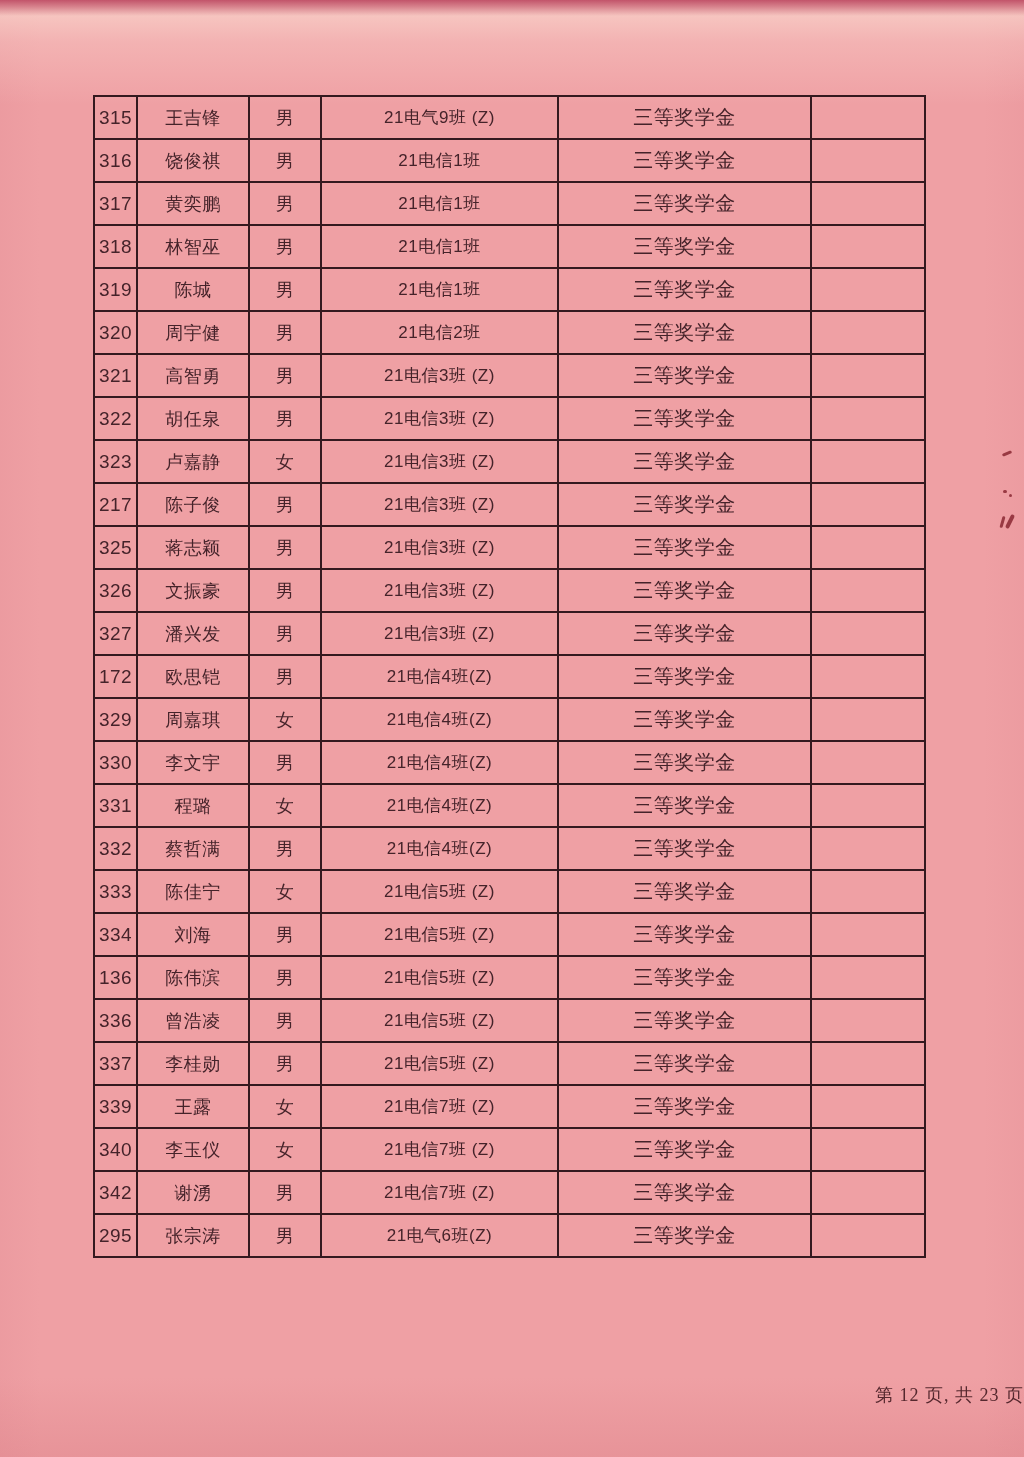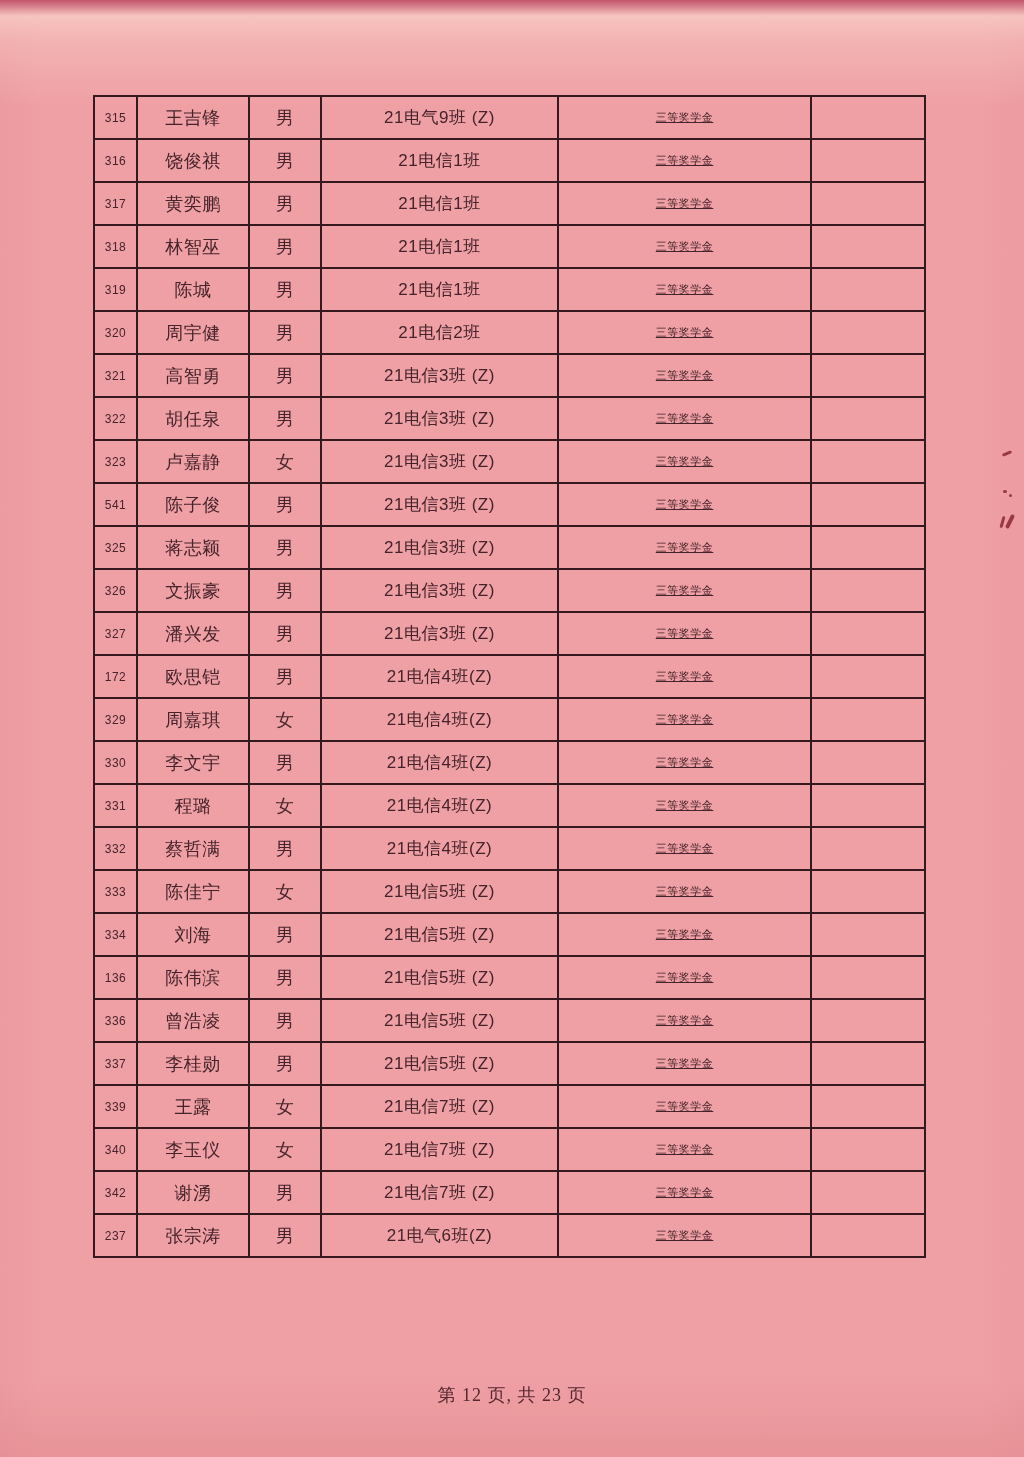--- a/index.html
+++ b/index.html
@@ -32,30 +32,30 @@
     padding: 0;
     box-sizing: border-box;
     text-align: center;
     vertical-align: middle;
     color: #45232a;
     font-weight: 500;
     letter-spacing: 0.5px;
     white-space: nowrap;
     overflow: hidden;
   }
-  td.c-no    { font-size: 12px; letter-spacing: 0; }
+  td.c-no    { font-size: 19px; letter-spacing: 0; }
   td.c-name  { font-size: 18px; }
   td.c-gender{ font-size: 18px; }
   td.c-class { font-size: 17px; border-radius: 12px; }
-  td.c-award { font-size: 11px; text-decoration: underline; }
+  td.c-award { font-size: 20px; }
   .footer {
     position: absolute;
     left: 0; top: 1383px;
     width: 1024px;
-    text-align: center;
+    text-align: right;
     font-family: "Liberation Serif", "DejaVu Serif", serif;
     font-size: 18px;
     color: #55282e;
     letter-spacing: 1px;
   }
   .mark {
     position: absolute;
     background: #8a2832;
     border-radius: 2px;
     opacity: 0.85;
@@ -147,21 +147,21 @@
     </tr>
         <tr>
       <td class="c-no">323</td>
       <td class="c-name">卢嘉静</td>
       <td class="c-gender">女</td>
       <td class="c-class">21电信3班 (Z)</td>
       <td class="c-award">三等奖学金</td>
       <td class="c-note"></td>
     </tr>
         <tr>
-      <td class="c-no">541</td>
+      <td class="c-no">217</td>
       <td class="c-name">陈子俊</td>
       <td class="c-gender">男</td>
       <td class="c-class">21电信3班 (Z)</td>
       <td class="c-award">三等奖学金</td>
       <td class="c-note"></td>
     </tr>
         <tr>
       <td class="c-no">325</td>
       <td class="c-name">蒋志颖</td>
       <td class="c-gender">男</td>
@@ -283,21 +283,21 @@
     </tr>
         <tr>
       <td class="c-no">342</td>
       <td class="c-name">谢湧</td>
       <td class="c-gender">男</td>
       <td class="c-class">21电信7班 (Z)</td>
       <td class="c-award">三等奖学金</td>
       <td class="c-note"></td>
     </tr>
         <tr>
-      <td class="c-no">237</td>
+      <td class="c-no">295</td>
       <td class="c-name">张宗涛</td>
       <td class="c-gender">男</td>
       <td class="c-class">21电气6班(Z)</td>
       <td class="c-award">三等奖学金</td>
       <td class="c-note"></td>
     </tr>
       </tbody>
   </table>
 
   <div class="footer">第 12 页, 共 23 页</div>

